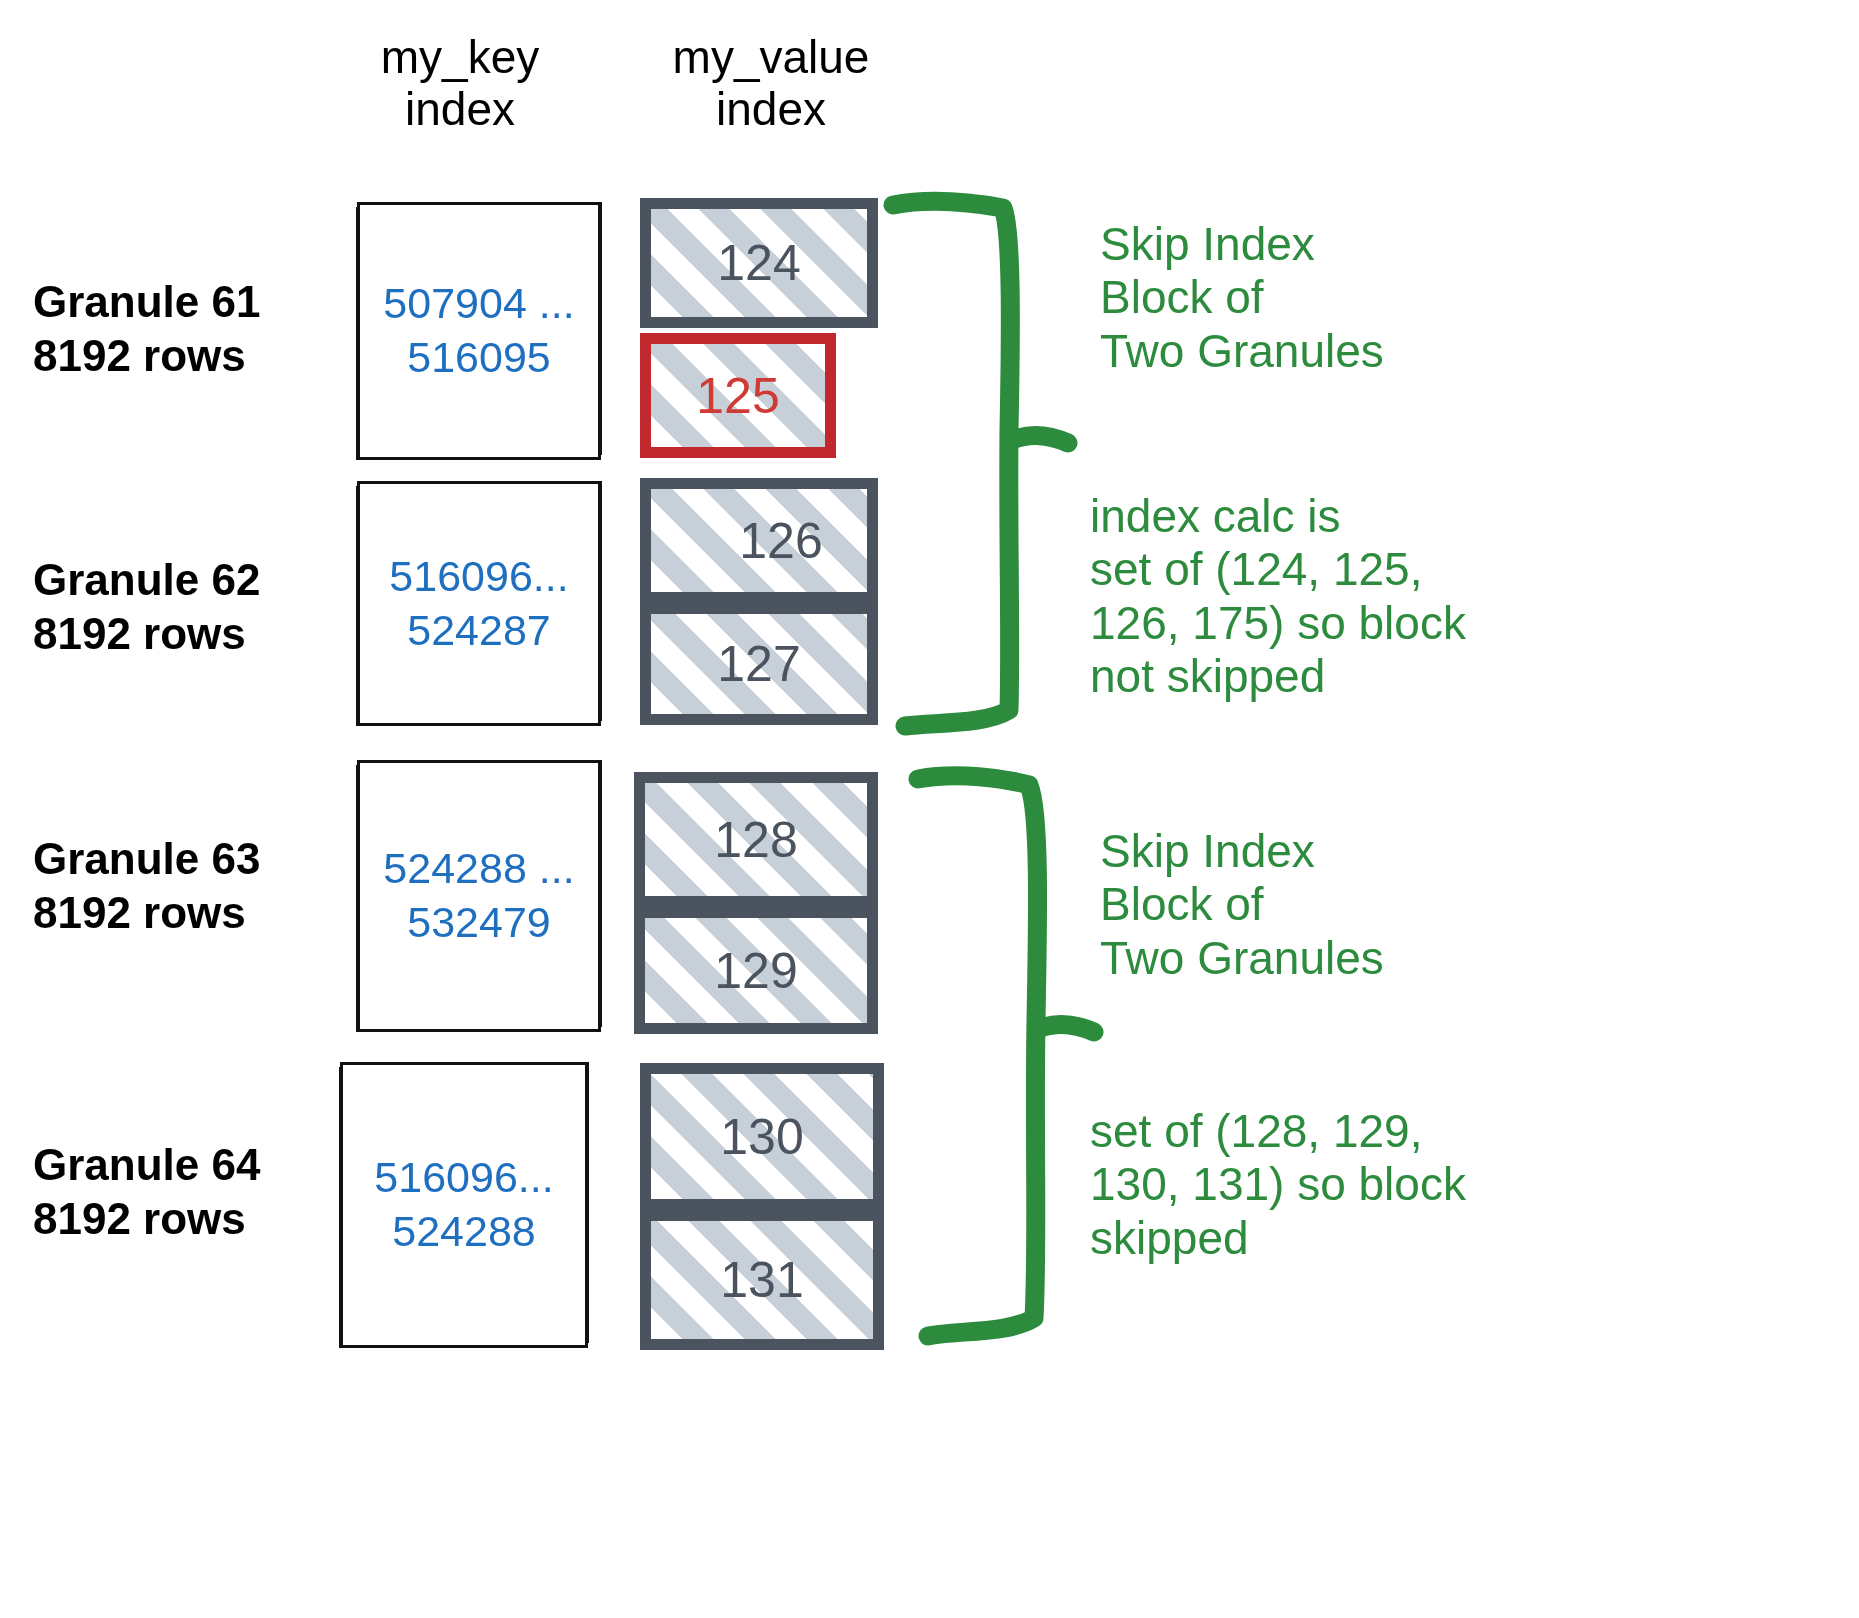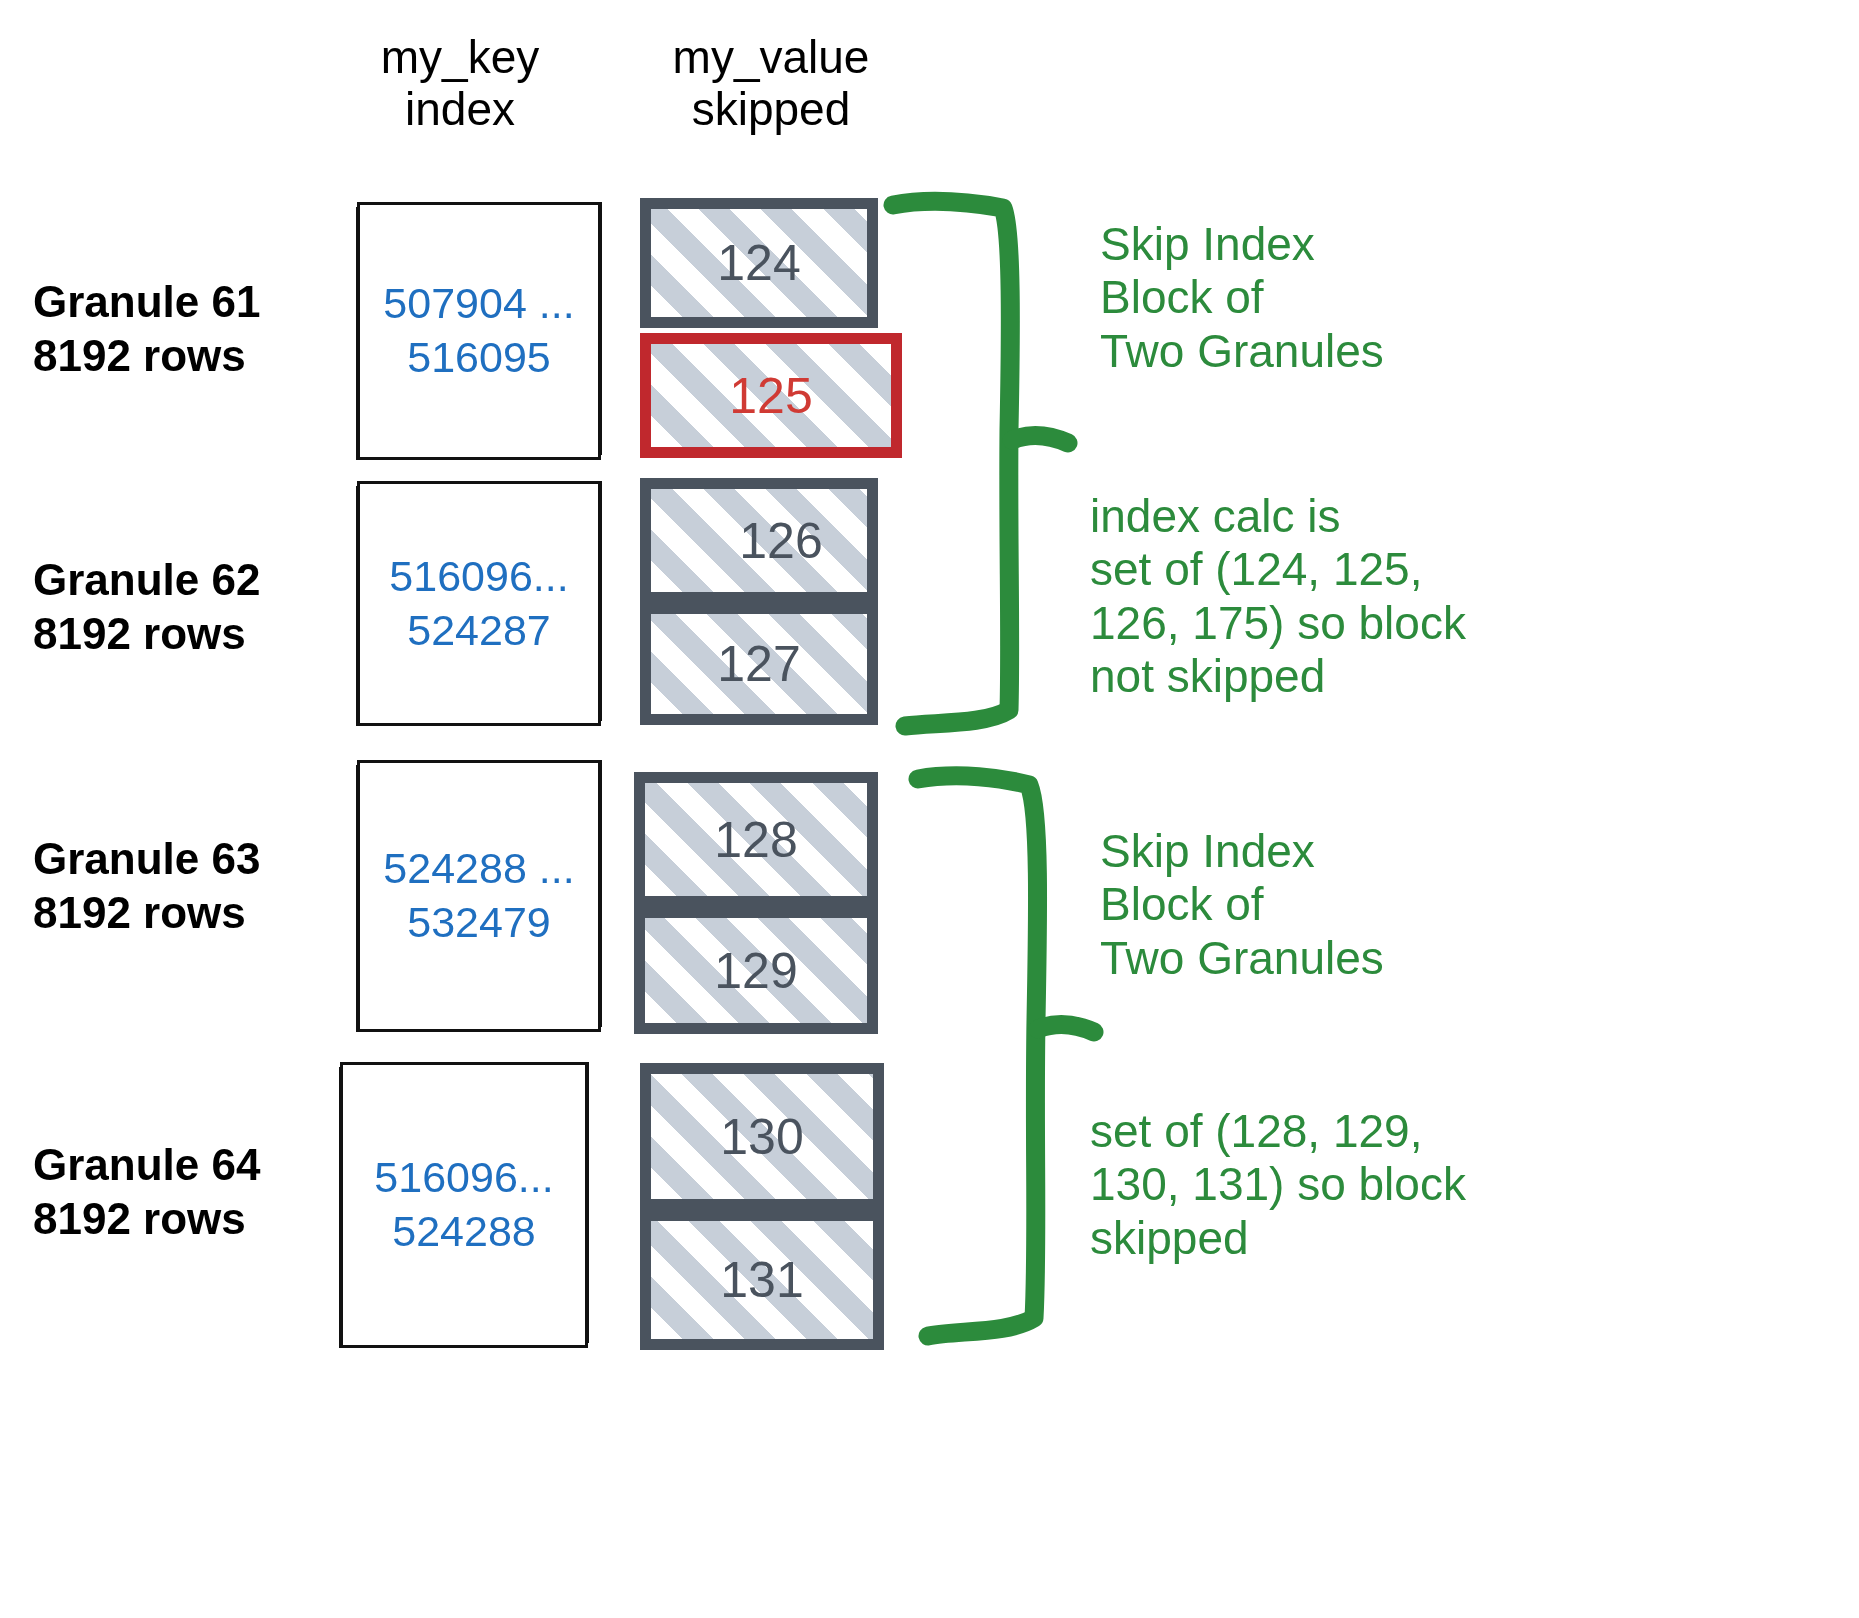--- a/index.html
+++ b/index.html
@@ -70,35 +70,35 @@
 
   svg.overlay{position:absolute;left:0;top:0;width:1859px;height:1618px;pointer-events:none;}
 </style>
 </head>
 <body>
 
 <div class="abs col-head" style="left:325px;top:32px;width:270px;">my_key
 index</div>
 
 <div class="abs col-head" style="left:626px;top:32px;width:290px;">my_value
-skipped</div>
+index</div>
 
 <div class="abs granule-label" style="left:33px;top:275px;width:300px;">Granule 61
 8192 rows</div>
 
 <div class="abs keybox" style="left:357px;top:202px;width:244px;height:258px;">
   <div class="keyval">507904 ...
 516095</div>
 </div>
 
 <div class="vbox" style="left:640px;top:198px;width:238px;height:130px;">
   <span class="vnum">124</span>
 </div>
 
-<div class="vbox red" style="left:640px;top:333px;width:262px;height:125px;">
+<div class="vbox red" style="left:640px;top:333px;width:196px;height:125px;">
   <span class="vnum red">125</span>
 </div>
 
 <div class="abs granule-label" style="left:33px;top:553px;width:300px;">Granule 62
 8192 rows</div>
 
 <div class="abs keybox" style="left:357px;top:481px;width:244px;height:245px;">
   <div class="keyval">516096...
 524287</div>
 </div>

